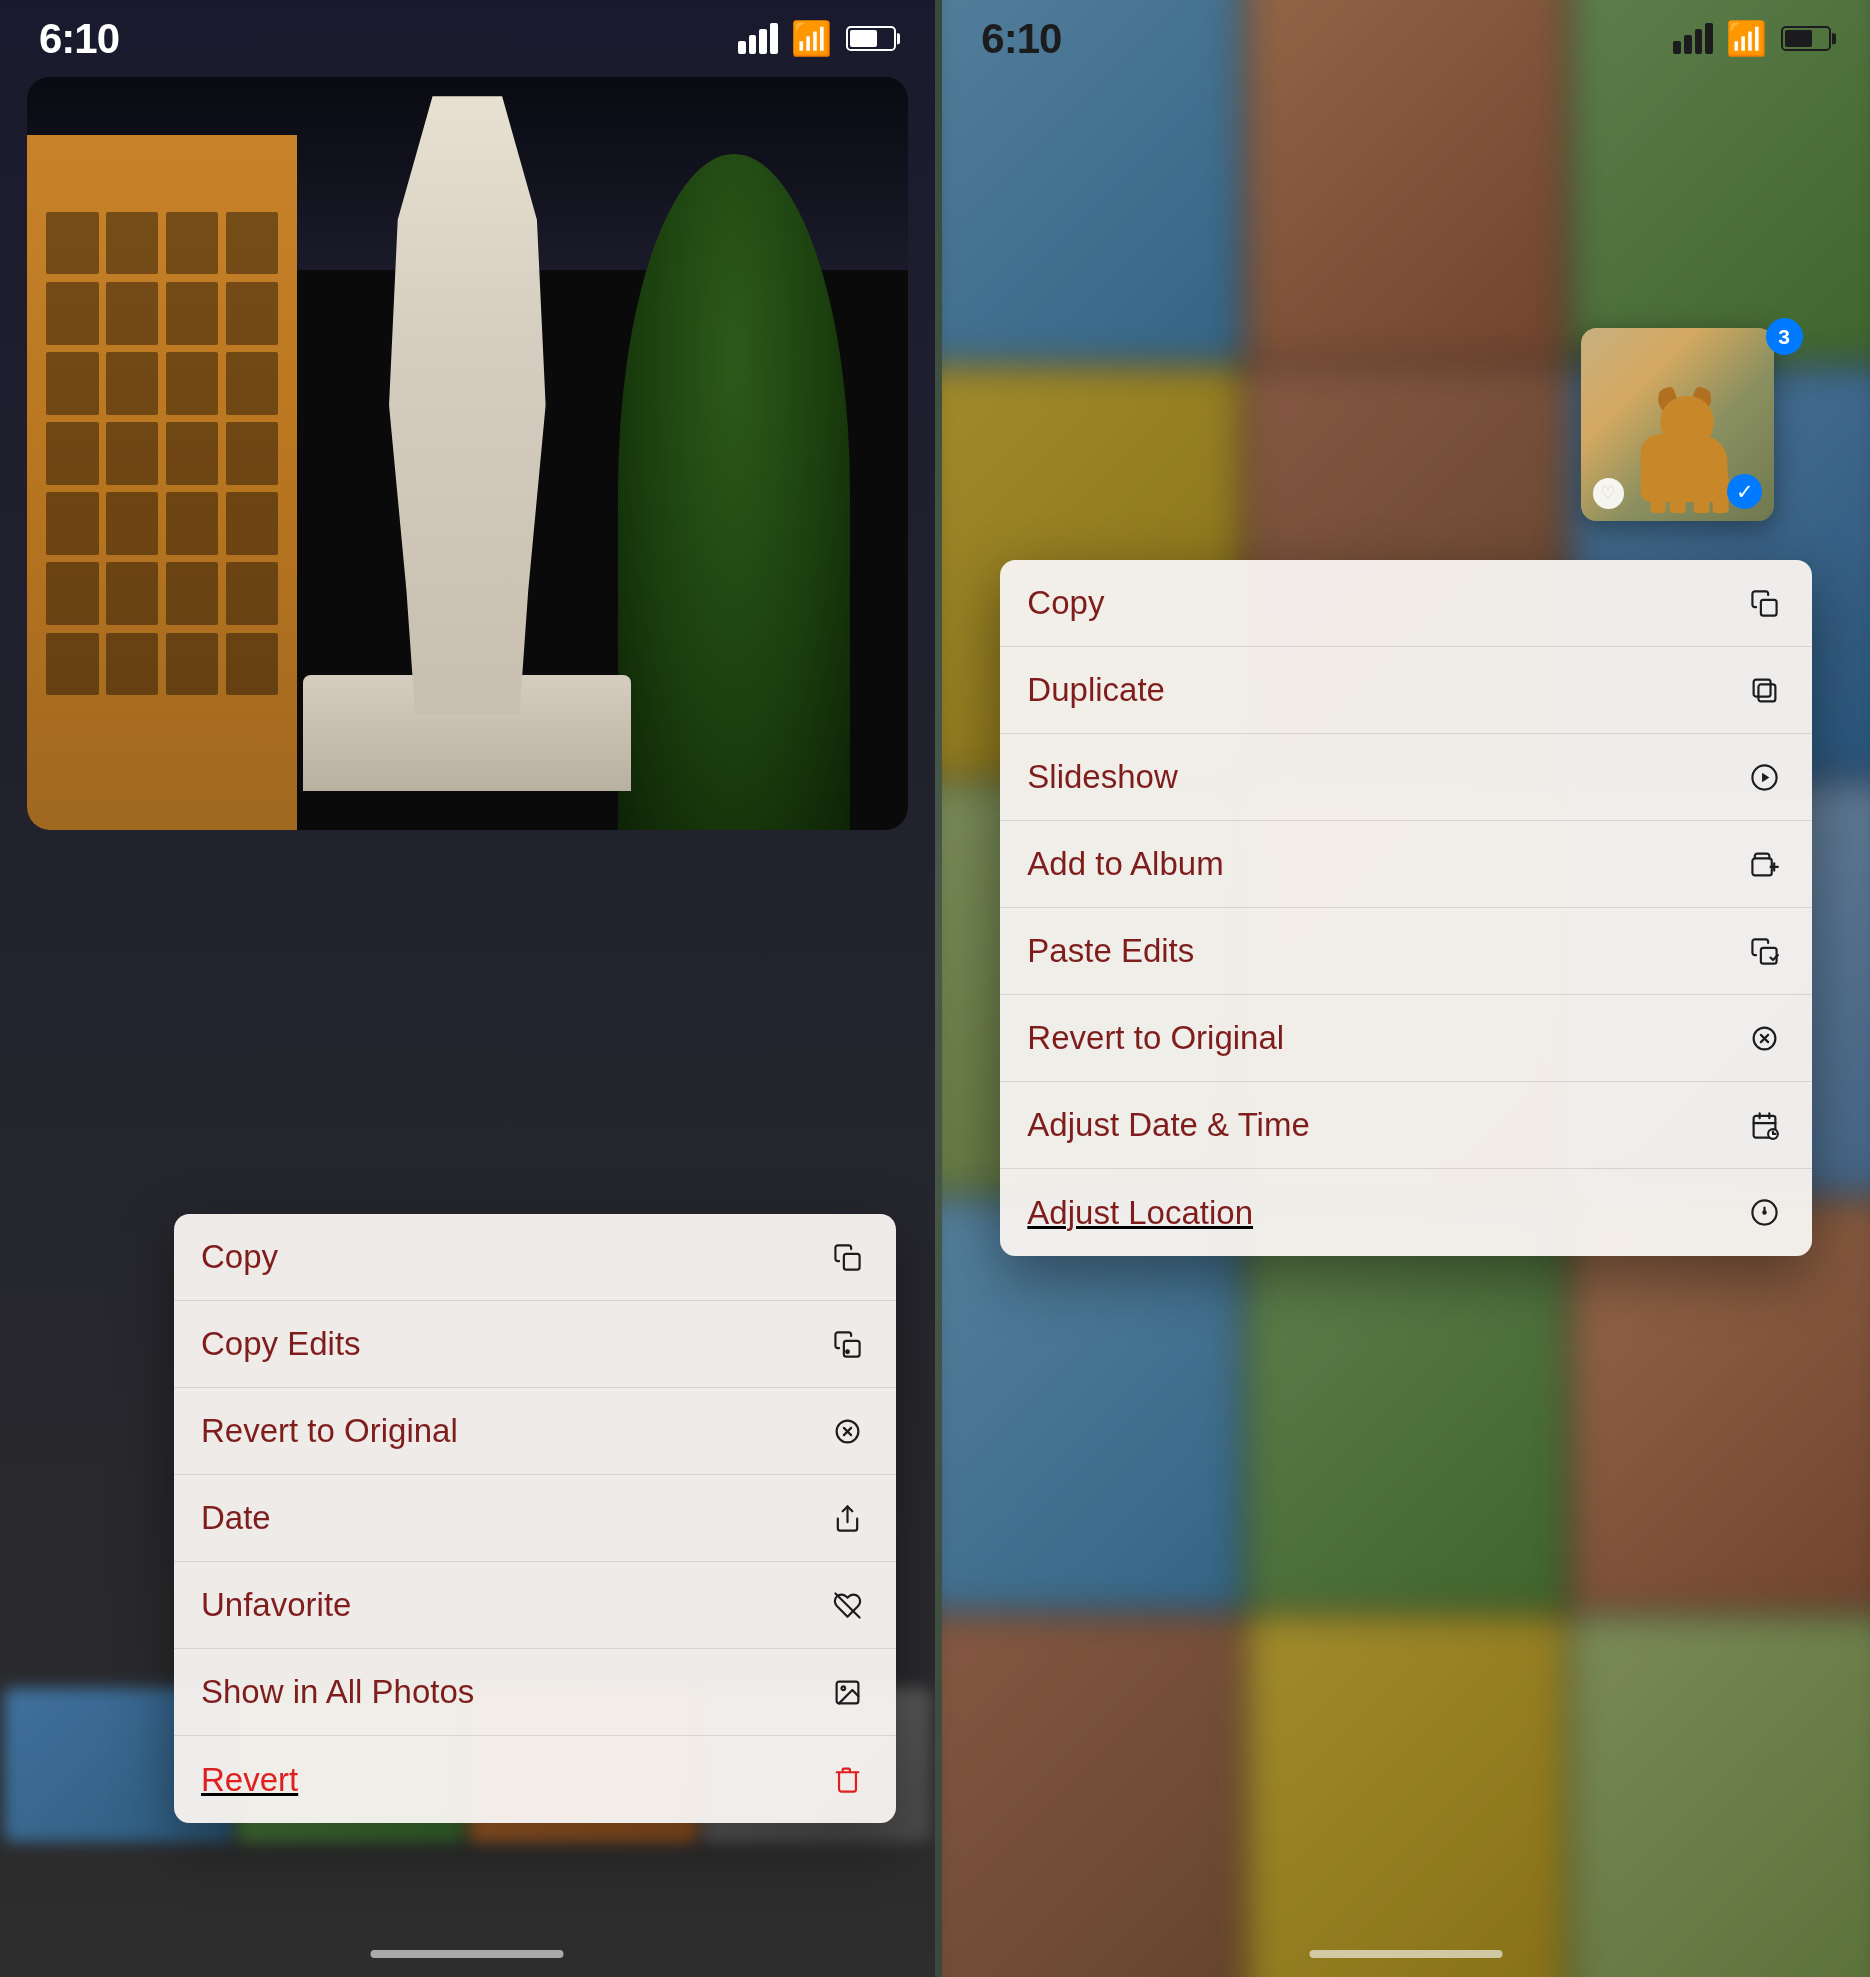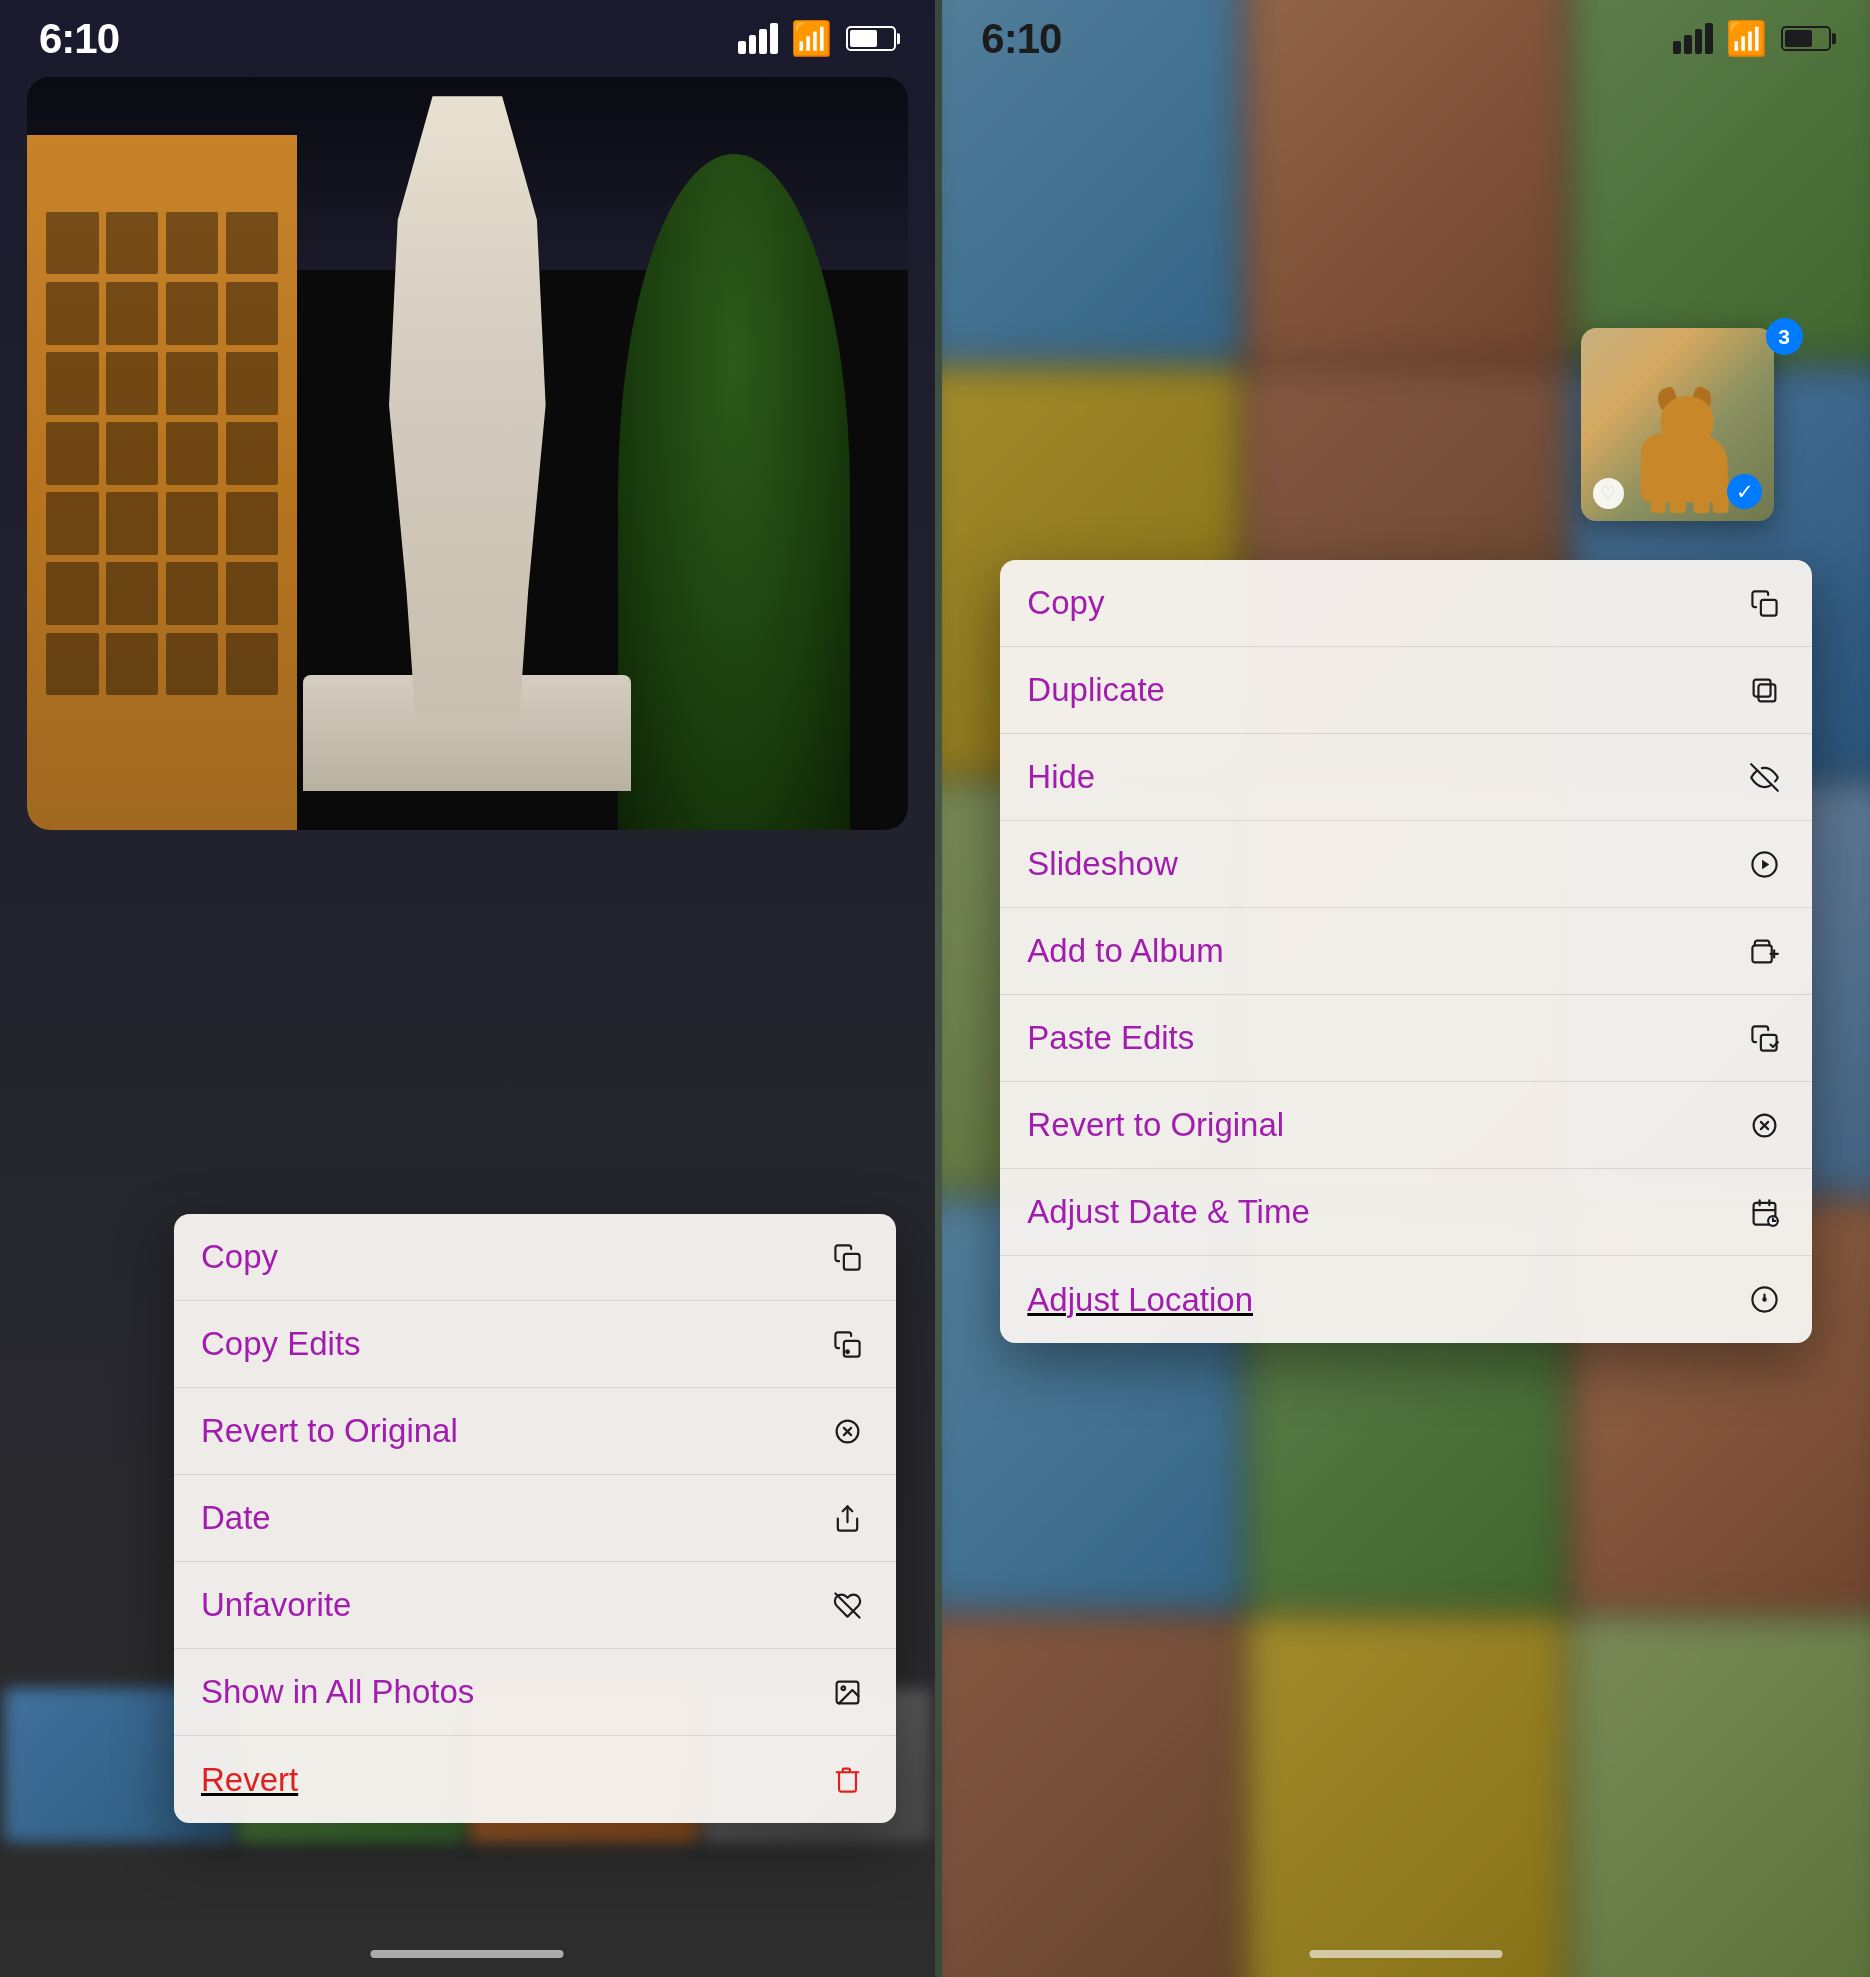--- a/index.html
+++ b/index.html
@@ -225,21 +225,21 @@
       justify-content: space-between;
       padding: 0 27px;
       height: 87px;
       border-bottom: 1px solid rgba(0,0,0,0.1);
       cursor: pointer;
     }
     .menu-item:last-child { border-bottom: none; text-decoration: underline; }
     .menu-item-label {
       font-size: 33px;
       font-weight: 400;
-      color: #a21caf;
+      color: #7f1d1d;
     }
     .menu-item-label.danger { color: #e02020; }
     .menu-item-icon {
       width: 42px;
       height: 42px;
       display: flex;
       align-items: center;
       justify-content: center;
       font-size: 31px;
       color: #1c1c1e;
@@ -712,30 +712,20 @@
     <div class="menu-item">
       <span class="menu-item-label">Duplicate</span>
       <span class="menu-item-icon">
         <svg width="29" height="29" viewBox="0 0 24 24" fill="none" stroke="#1c1c1e" stroke-width="1.8" stroke-linecap="round" stroke-linejoin="round">
           <rect x="7" y="7" width="14" height="14" rx="2"></rect>
           <rect x="3" y="3" width="14" height="14" rx="2"></rect>
         </svg>
       </span>
     </div>
 
-    <div class="menu-item">
-      <span class="menu-item-label">Hide</span>
-      <span class="menu-item-icon">
-        <svg width="29" height="29" viewBox="0 0 24 24" fill="none" stroke="#1c1c1e" stroke-width="1.8" stroke-linecap="round" stroke-linejoin="round">
-          <path d="M17.94 17.94A10.07 10.07 0 0 1 12 20c-7 0-11-8-11-8a18.45 18.45 0 0 1 5.06-5.94"></path>
-          <path d="M9.9 4.24A9.12 9.12 0 0 1 12 4c7 0 11 8 11 8a18.5 18.5 0 0 1-2.16 3.19"></path>
-          <line x1="1" y1="1" x2="23" y2="23"></line>
-        </svg>
-      </span>
-    </div>
 
     <div class="menu-item">
       <span class="menu-item-label">Slideshow</span>
       <span class="menu-item-icon">
         <svg width="29" height="29" viewBox="0 0 24 24" fill="none" stroke="#1c1c1e" stroke-width="1.8" stroke-linecap="round" stroke-linejoin="round">
           <circle cx="12" cy="12" r="10"></circle>
           <polygon points="10 8 16 12 10 16 10 8" fill="#1c1c1e" stroke="none"></polygon>
         </svg>
       </span>
     </div>

